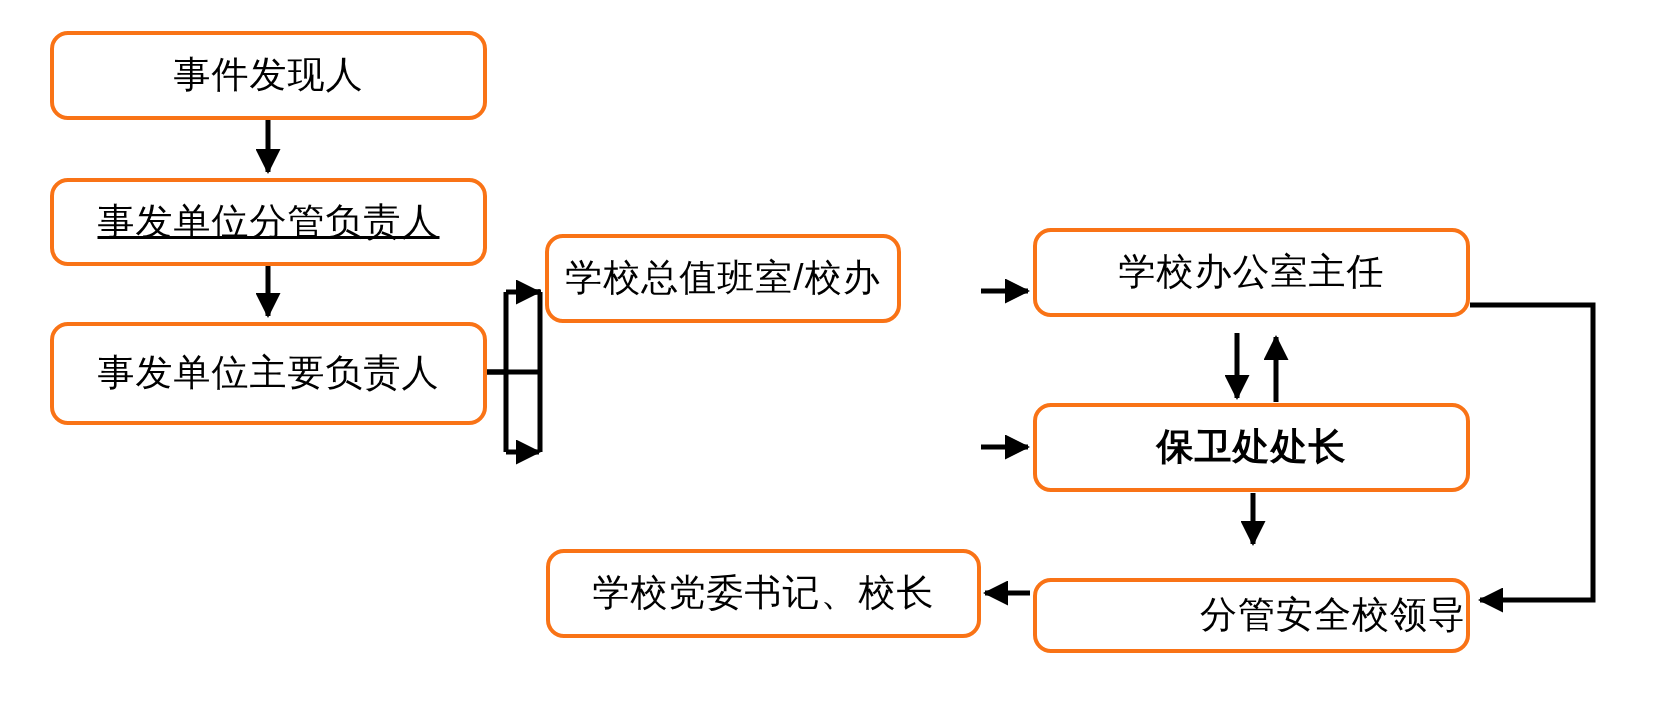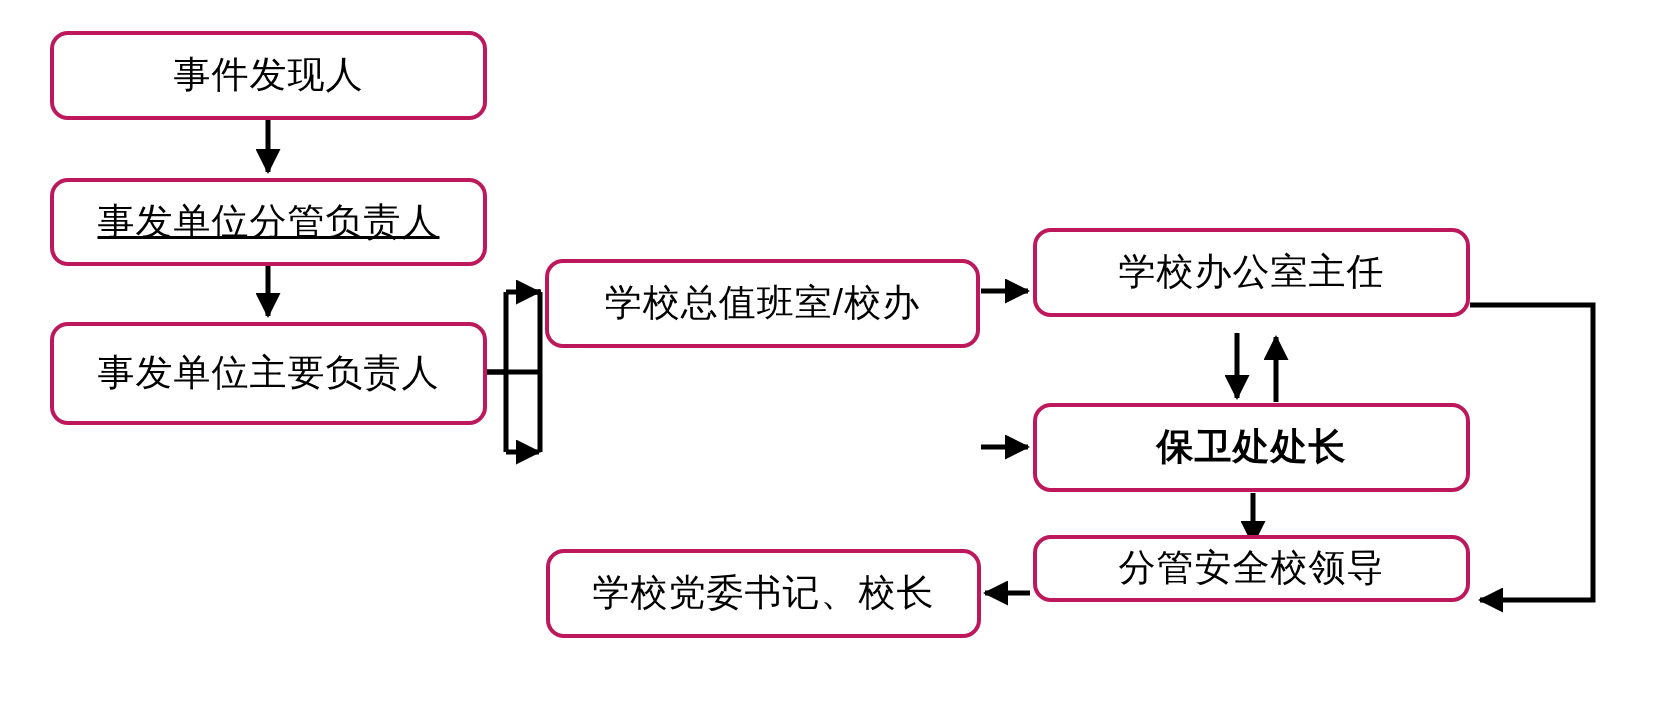--- a/index.html
+++ b/index.html
@@ -21,21 +21,21 @@
     position: absolute;
     left: 0;
     top: 0;
     width: 1653px;
     height: 721px;
     pointer-events: none;
   }
   .node {
     position: absolute;
     box-sizing: border-box;
-    border: 4px solid #be185d;
+    border: 4px solid #f97316;
     border-radius: 18px;
     background: #ffffff;
     display: flex;
     align-items: center;
     justify-content: center;
     text-align: center;
     color: #000000;
     font-size: 37px;
     line-height: 1.1;
     letter-spacing: 1px;
@@ -124,34 +124,34 @@
   </div>
 
   <div class="node" style="left:50px; top:178px; width:437px; height:88px;text-decoration:underline;">
     <span class="node-label">事发单位分管负责人</span>
   </div>
 
   <div class="node" style="left:50px; top:322px; width:437px; height:103px;">
     <span class="node-label">事发单位主要负责人</span>
   </div>
 
-  <div class="node" style="left:545px; top:259px; width:435px; height:89px;">
+  <div class="node" style="left:545px; top:234px; width:356px; height:89px;">
     <span class="node-label">学校总值班室/校办</span>
   </div>
 
   <div class="node" style="left:1033px; top:228px; width:437px; height:89px;">
     <span class="node-label">学校办公室主任</span>
   </div>
 
 
   <div class="node" style="left:1033px; top:403px; width:437px; height:89px;font-weight:bold;">
     <span class="node-label">保卫处处长</span>
   </div>
 
   <div class="node" style="left:546px; top:549px; width:435px; height:89px;text-align:right;">
     <span class="node-label">学校党委书记、校长</span>
   </div>
 
-  <div class="node" style="left:1033px; top:535px; width:437px; height:67px;">
+  <div class="node" style="left:1033px; top:578px; width:437px; height:75px;justify-content:flex-end;">
     <span class="node-label">分管安全校领导</span>
   </div>
 
 </div>
 
 </body></html>

